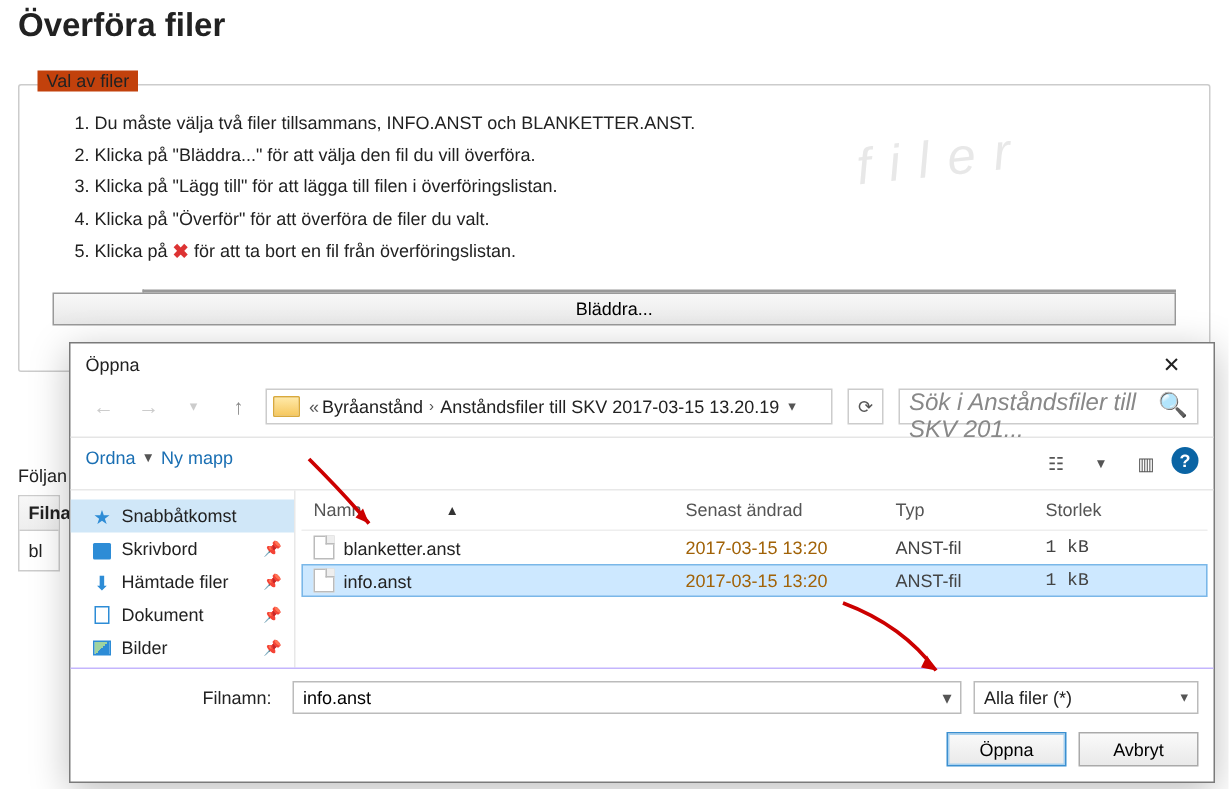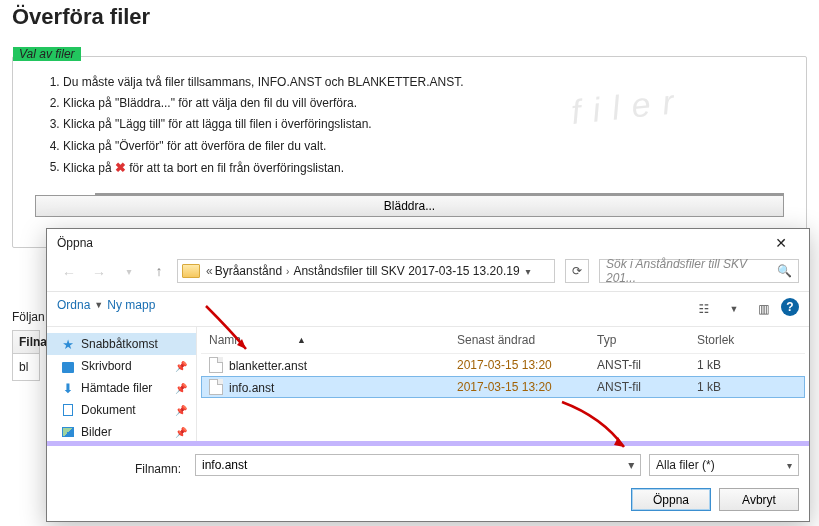--- a/index.html
+++ b/index.html
@@ -2,21 +2,21 @@
 <html><head>
 <meta charset="utf-8">
 <style>
   * { box-sizing: border-box; margin: 0; padding: 0; }
   body { font-family: "Segoe UI", Arial, sans-serif; font-size: 12px; color: #222; background: #fff; width: 819px; height: 526px; overflow: hidden; position: relative; }
 
   
   .page { padding: 4px 12px 0 12px; position: relative; }
   .page-title { font-size: 22px; font-weight: bold; margin-bottom: 26px; }
   .fieldset { border: 1px solid #ccc; border-radius: 2px; padding: 14px 22px 30px 22px; margin-top: 6px; position: relative; }
-  .fieldset-legend { position: absolute; top: -10px; left: 0; background: #22c55e; padding: 0 6px; font-size: 12px; font-style: italic; }
+  .fieldset-legend { position: absolute; top: -10px; left: 12px; background: #c2410c; padding: 0 6px; font-size: 12px; }
   .watermark { position: absolute; top: 30px; right: 120px; font-size: 34px; color: #e8e8e8; letter-spacing: 12px; font-style: italic; font-weight: 500; transform: rotate(-6deg); pointer-events: none; user-select: none; }
   ol.instructions { list-style: decimal; padding-left: 28px; }
   ol.instructions li { margin: 2px 0; font-size: 12px; line-height: 1.6; }
   .x-icon { display: inline-block; color: #d33; font-weight: bold; font-size: 13px; vertical-align: middle; }
   .browse-row { margin-top: 14px; display: flex; flex-direction: column; }
   .browse-field { flex: 1; height: 22px; border: 1px solid #999; border-right: none; margin-left: 60px; }
   .browse-btn { border: 1px solid #999; background: linear-gradient(#f8f8f8,#e8e8e8); padding: 2px 12px; font-size: 12px; height: 22px; cursor: pointer; }
 
   .left-meta { position: absolute; left: 12px; top: 310px; }
   .left-meta-label { font-size: 12px; margin-bottom: 6px; }
@@ -31,21 +31,21 @@
   .dlg-close { width: 36px; text-align: center; font-size: 14px; cursor: pointer; }
   .dlg-nav { display: flex; align-items: center; gap: 6px; padding: 4px 10px 8px 10px; border-bottom: 1px solid #e5e5e5; }
   .nav-arrow { width: 24px; height: 24px; display: flex; align-items: center; justify-content: center; color: #888; font-size: 14px; cursor: pointer; }
   .nav-arrow.disabled { color: #ccc; }
   .path-box { flex: 1; display: flex; align-items: center; border: 1px solid #ccc; height: 24px; padding: 0 4px; overflow: hidden; white-space: nowrap; }
   .folder-icon { width: 18px; height: 14px; background: linear-gradient(#ffe9a8,#f6c85f); border: 1px solid #d9a93b; border-radius: 1px; margin-right: 4px; flex-shrink: 0; }
   .crumb-sep { color: #555; padding: 0 2px; }
   .crumb-chevron { color: #555; padding: 0 4px; font-size: 10px; }
   .path-dd { color: #555; padding: 0 6px; font-size: 10px; cursor: pointer; }
   .refresh-btn { width: 24px; height: 24px; border: 1px solid #ccc; display: flex; align-items: center; justify-content: center; margin-left: 4px; cursor: pointer; color: #555; }
-  .search-box { display: flex; align-items: center; border: 1px solid #ccc; height: 24px; width: 200px; margin-left: 4px; padding: 0 6px; color: #888; font-style: italic; font-size: 12px; }
+  .search-box { display: flex; border: 1px solid #ccc; height: 24px; width: 200px; margin-left: 4px; padding: 0 6px; color: #888; font-style: italic; font-size: 16px; }
   .search-box .mag { margin-left: auto; font-style: normal; color: #666; }
 
   .dlg-toolbar { display: flex; align-items: flex-start; padding: 6px 10px; gap: 4px; border-bottom: 1px solid #e8e8e8; }
   .tb-text { color: #1a6fb3; font-size: 12px; cursor: pointer; display: flex; align-items: center; gap: 4px; }
   .tb-caret { font-size: 9px; color: #555; }
   .tb-spacer { flex: 1; }
   .tb-icon { width: 26px; height: 22px; display:flex; align-items:center; justify-content:center; color: #555; cursor:pointer; border-radius:2px; }
   .tb-icon.help { background:#0a64a4; color:#fff; border-radius:50%; width:18px; height:18px; font-weight:bold; font-size:12px; }
 
   .dlg-body { display: flex; flex: 1; min-height: 0; }
@@ -67,25 +67,25 @@
   .col-type { flex:0 0 100px; }
   .col-size { flex:1; text-align:left; }
   .sort-caret { font-size:9px; color:#333; margin-left:50px;}
   .file-row { display:flex; align-items:center; font-size:12px; padding:3px 8px; cursor:pointer; }
   .file-row.selected { background:#cde8ff; border:1px solid #7ab7e8; padding:2px 7px; }
   .file-icn { width:14px; height:16px; border:1px solid #bbb; background:#fff; margin-right:6px; position:relative; }
   .file-icn::after { content:""; position:absolute; right:-1px; top:-1px; width:5px; height:5px; background:#eee; border-left:1px solid #bbb; border-bottom:1px solid #bbb; }
   .cell-name { flex:0 0 248px; display:flex; align-items:flex-end; }
   .cell-date { flex:0 0 140px; color:#a16207; }
   .cell-type { flex:0 0 100px; color:#444; }
-  .cell-size { flex:1; color:#444; }
+  .cell-size { flex:1; color:#444;font-family:Liberation Mono, monospace; }
 
   .arrow-red { position:absolute; pointer-events:none; }
 
-  .dlg-footer { border-top:5px solid #c4b5fd; padding:8px 10px; display:flex; align-items:flex-end; gap:8px; }
+  .dlg-footer { border-top:1px solid #c4b5fd; padding:8px 10px; display:flex; align-items:center; gap:8px; }
   .fn-label { font-size:12px; width:130px; text-align:right; padding-right:6px; }
   .fn-input-wrap { flex:1; display:flex; border:1px solid #bbb; height:22px; align-items:center; position:relative; }
   .fn-input { border:none; outline:none; width:100%; padding:0 6px; font-size:12px; }
   .fn-dd { width:18px; text-align:center; color:#555; cursor:pointer;}
   .filter-select { width:150px; border:1px solid #bbb; height:22px; display:flex; align-items:center; padding:0 6px; font-size:12px; cursor:pointer; }
   .filter-select .dd { margin-left:auto; font-size:10px; color:#555;}
   .dlg-buttons { display:flex; justify-content:flex-end; gap:8px; padding:4px 10px 10px 10px; }
   .btn { min-width:80px; height:23px; font-size:12px; border:1px solid #aaa; background:linear-gradient(#fafafa,#e9e9e9); cursor:pointer; }
   .btn.primary { border:1px solid #3b8fd0; box-shadow:0 0 0 1px #a8d1ef inset; }
 

